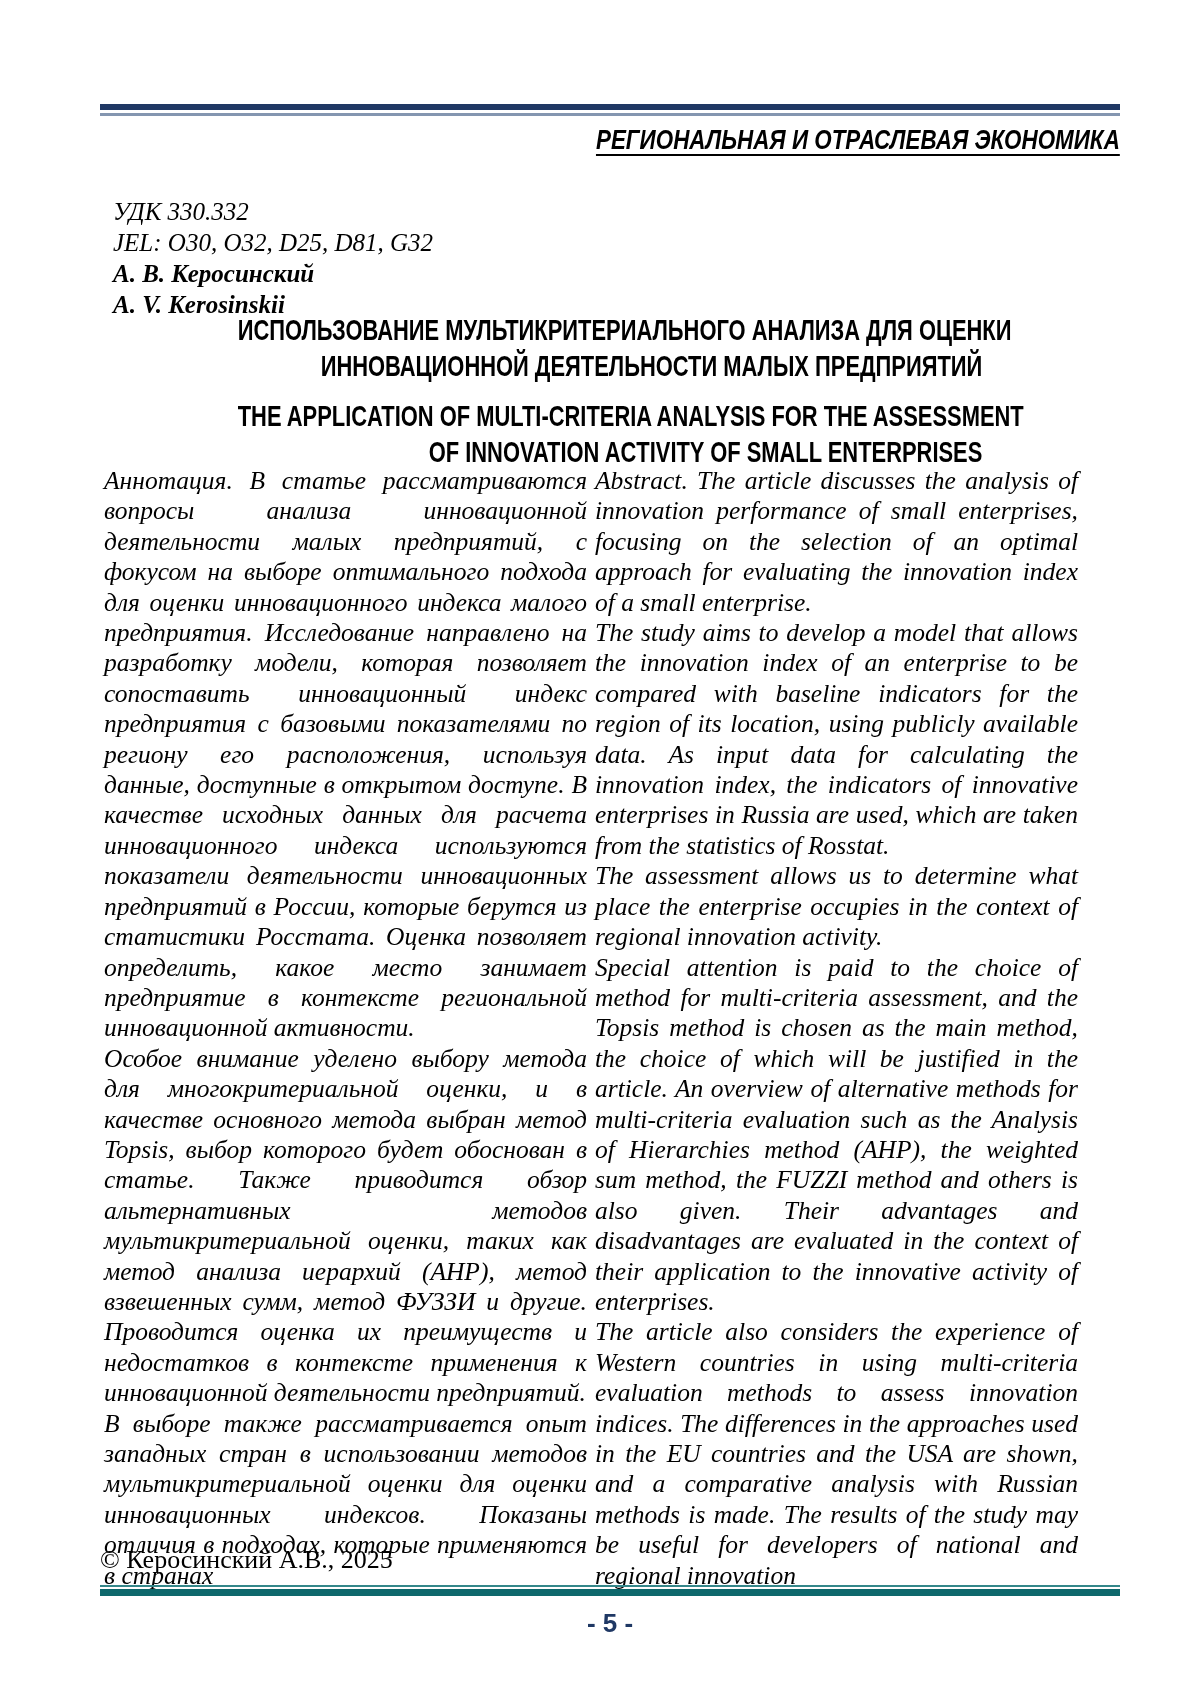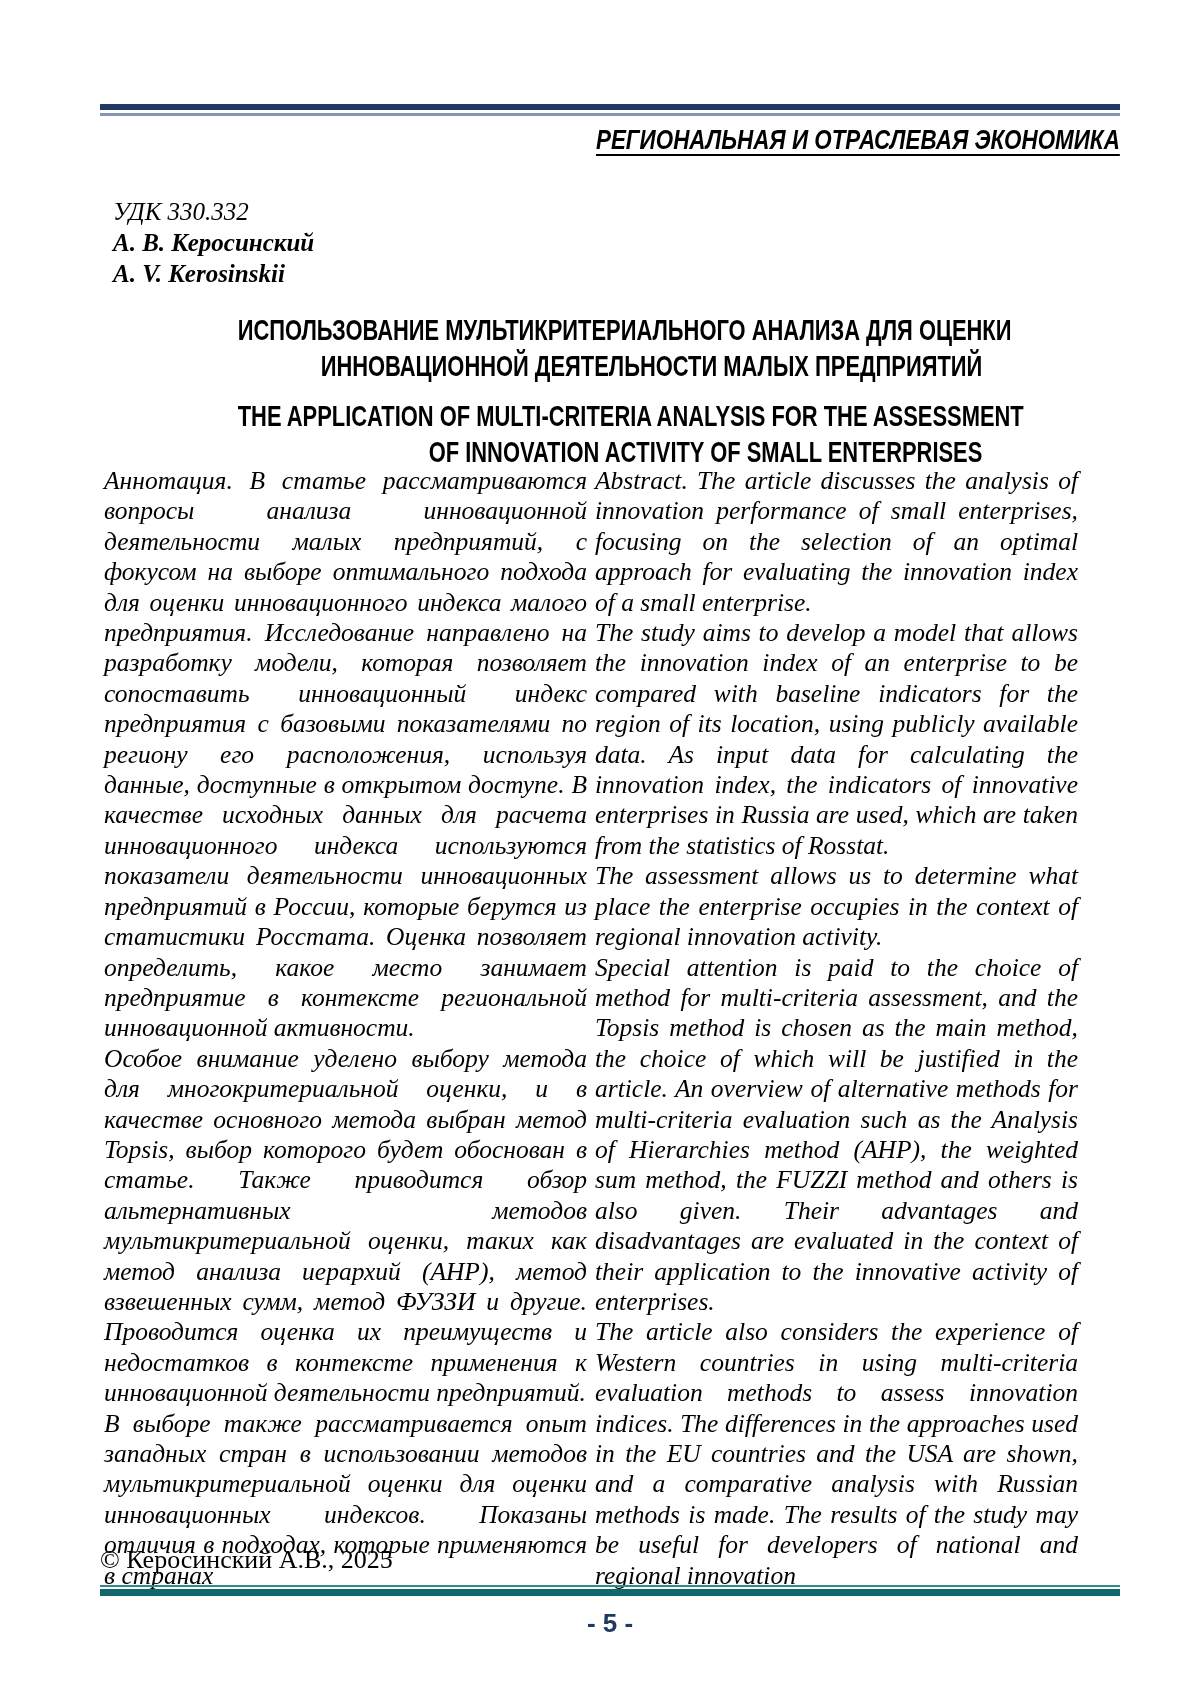--- a/index.html
+++ b/index.html
@@ -111,20 +111,21 @@
 
   <div class="rule rule-top-thick"></div>
   <div class="rule rule-top-thin"></div>
 
   <div class="section-header">
     <span class="hdr-scale">РЕГИОНАЛЬНАЯ И ОТРАСЛЕВАЯ ЭКОНОМИКА</span>
   </div>
 
   <div class="meta-block">
     <div>УДК 330.332</div>
+    <div>JEL: O30, O32, D25, D81, G32</div>
     <div class="author">А. В. Керосинский</div>
     <div class="author">A. V. Kerosinskii</div>
   </div>
 
   <div class="article-title article-title-ru">
     <span class="title-line">ИСПОЛЬЗОВАНИЕ МУЛЬТИКРИТЕРИАЛЬНОГО АНАЛИЗА ДЛЯ ОЦЕНКИ</span>
     <span class="title-line">ИННОВАЦИОННОЙ ДЕЯТЕЛЬНОСТИ МАЛЫХ ПРЕДПРИЯТИЙ</span>
   </div>
 
   <div class="article-title article-title-en">

